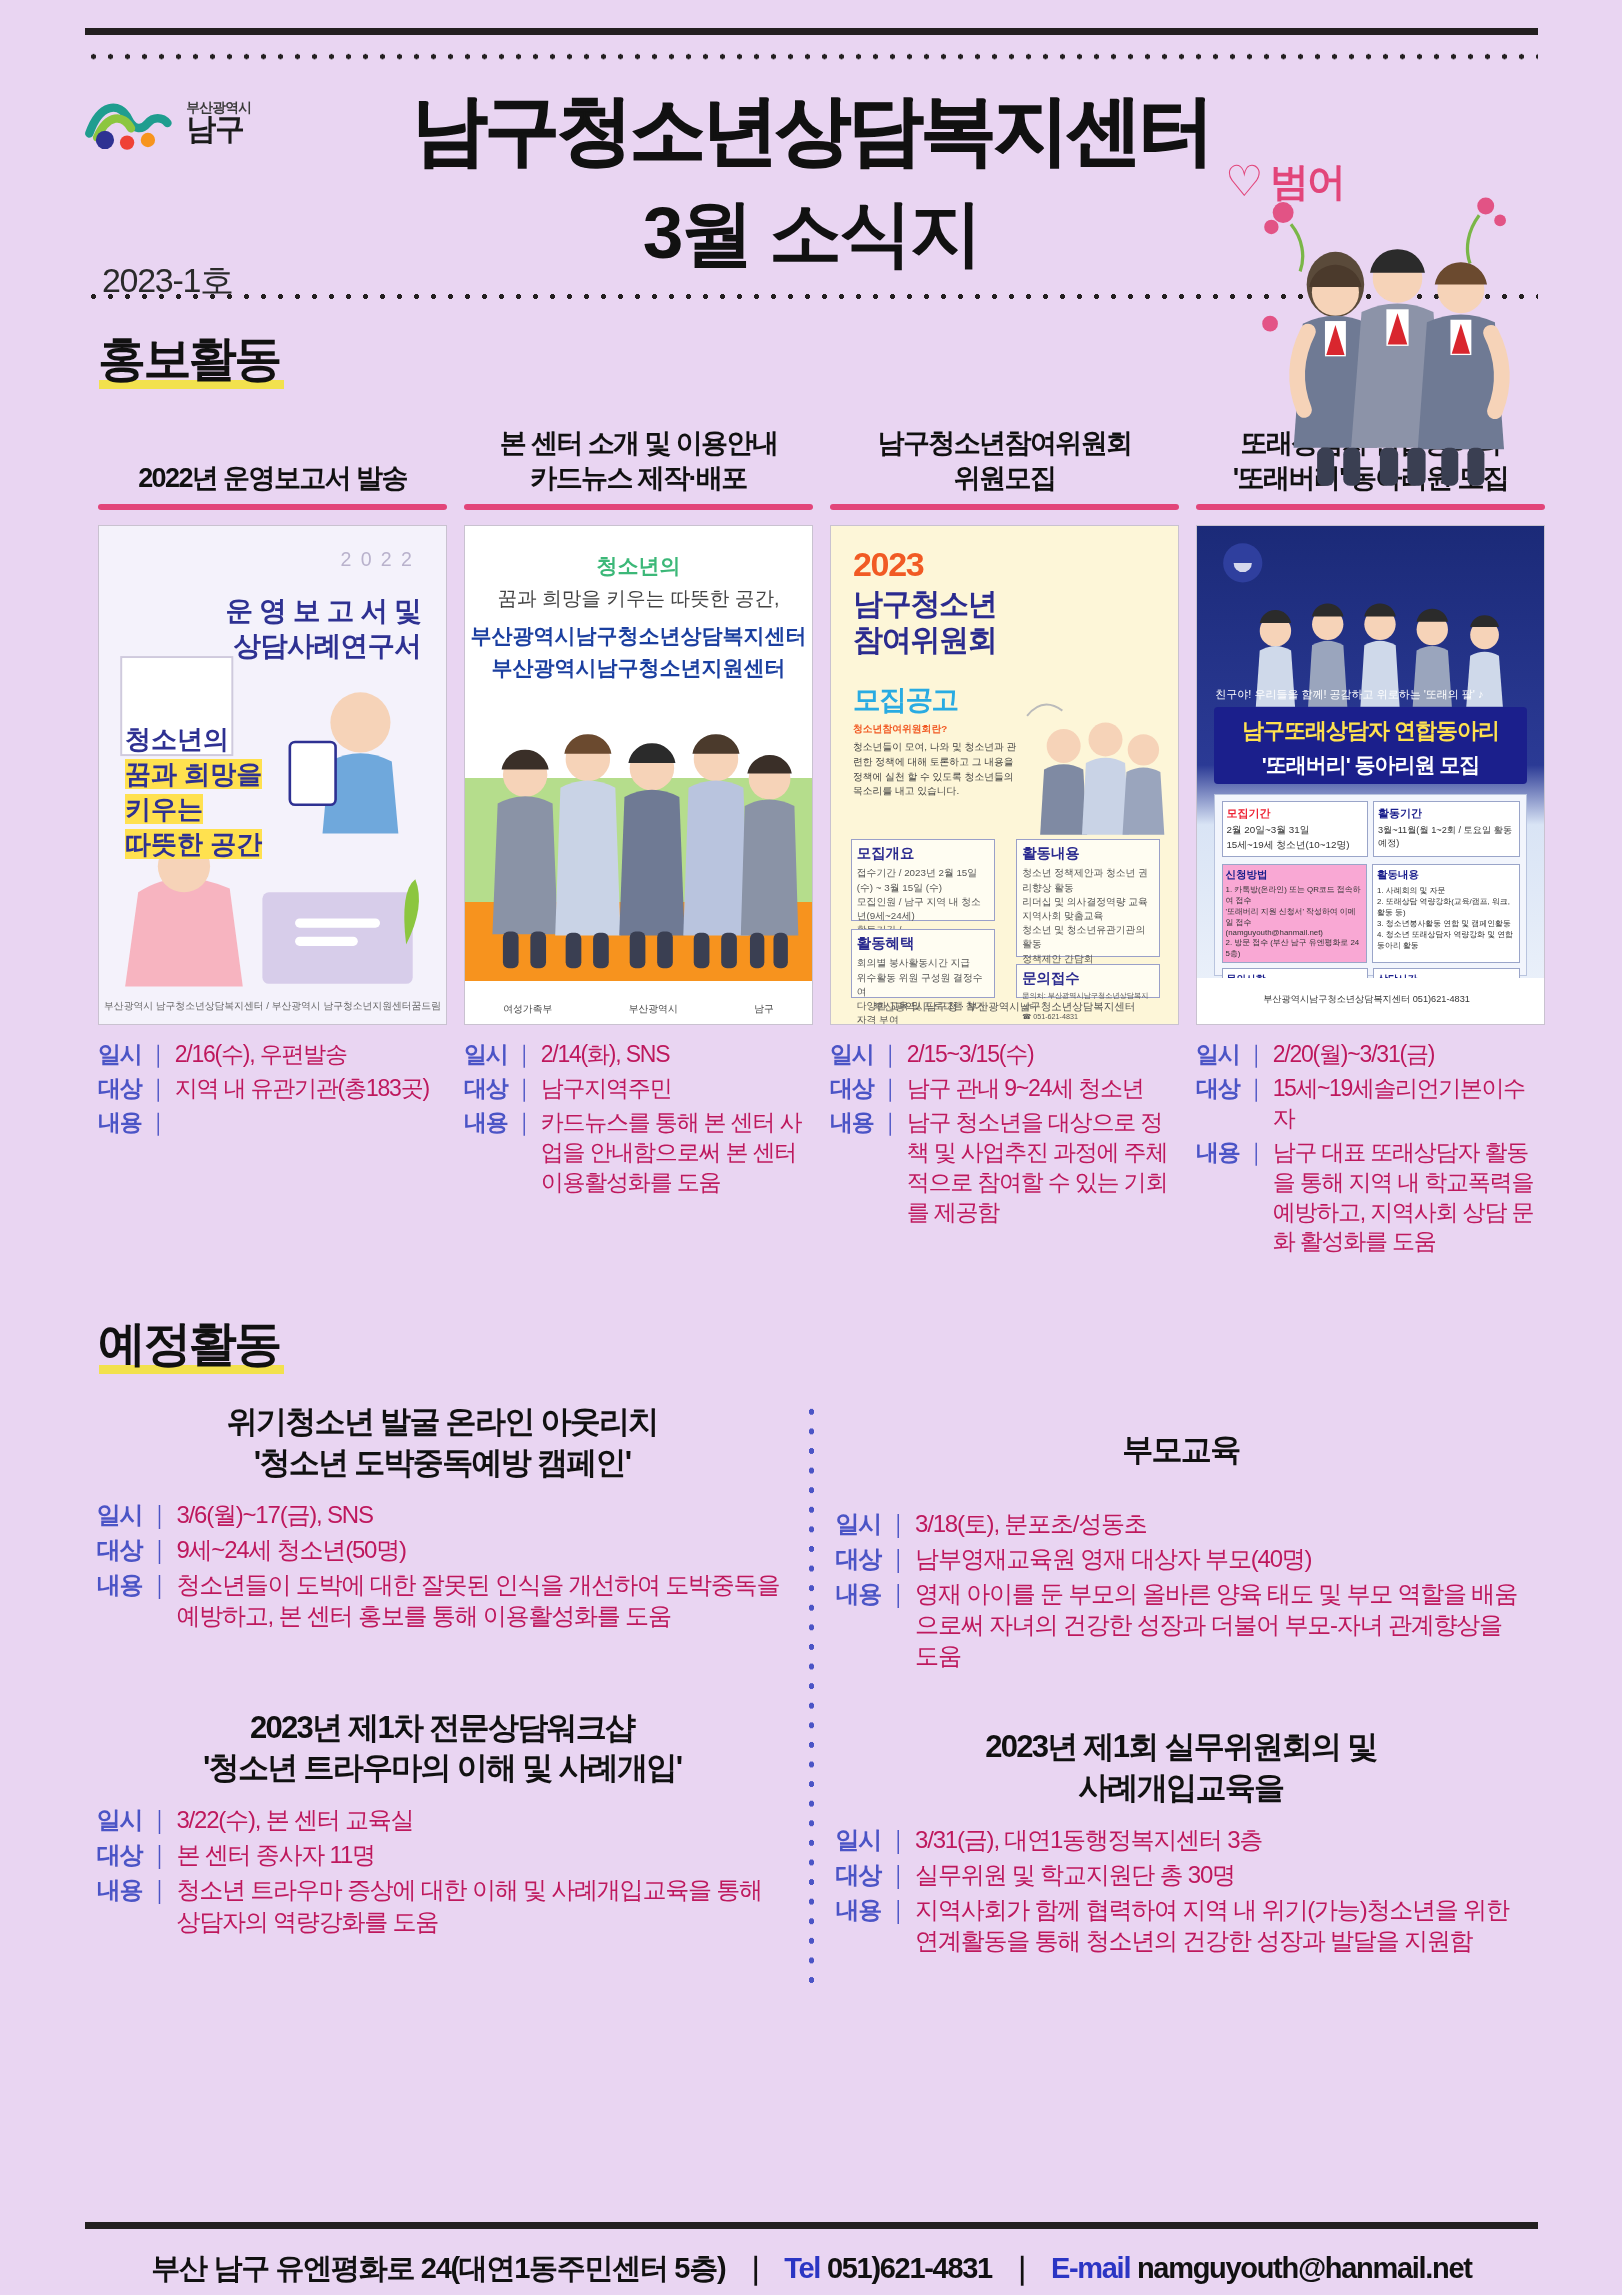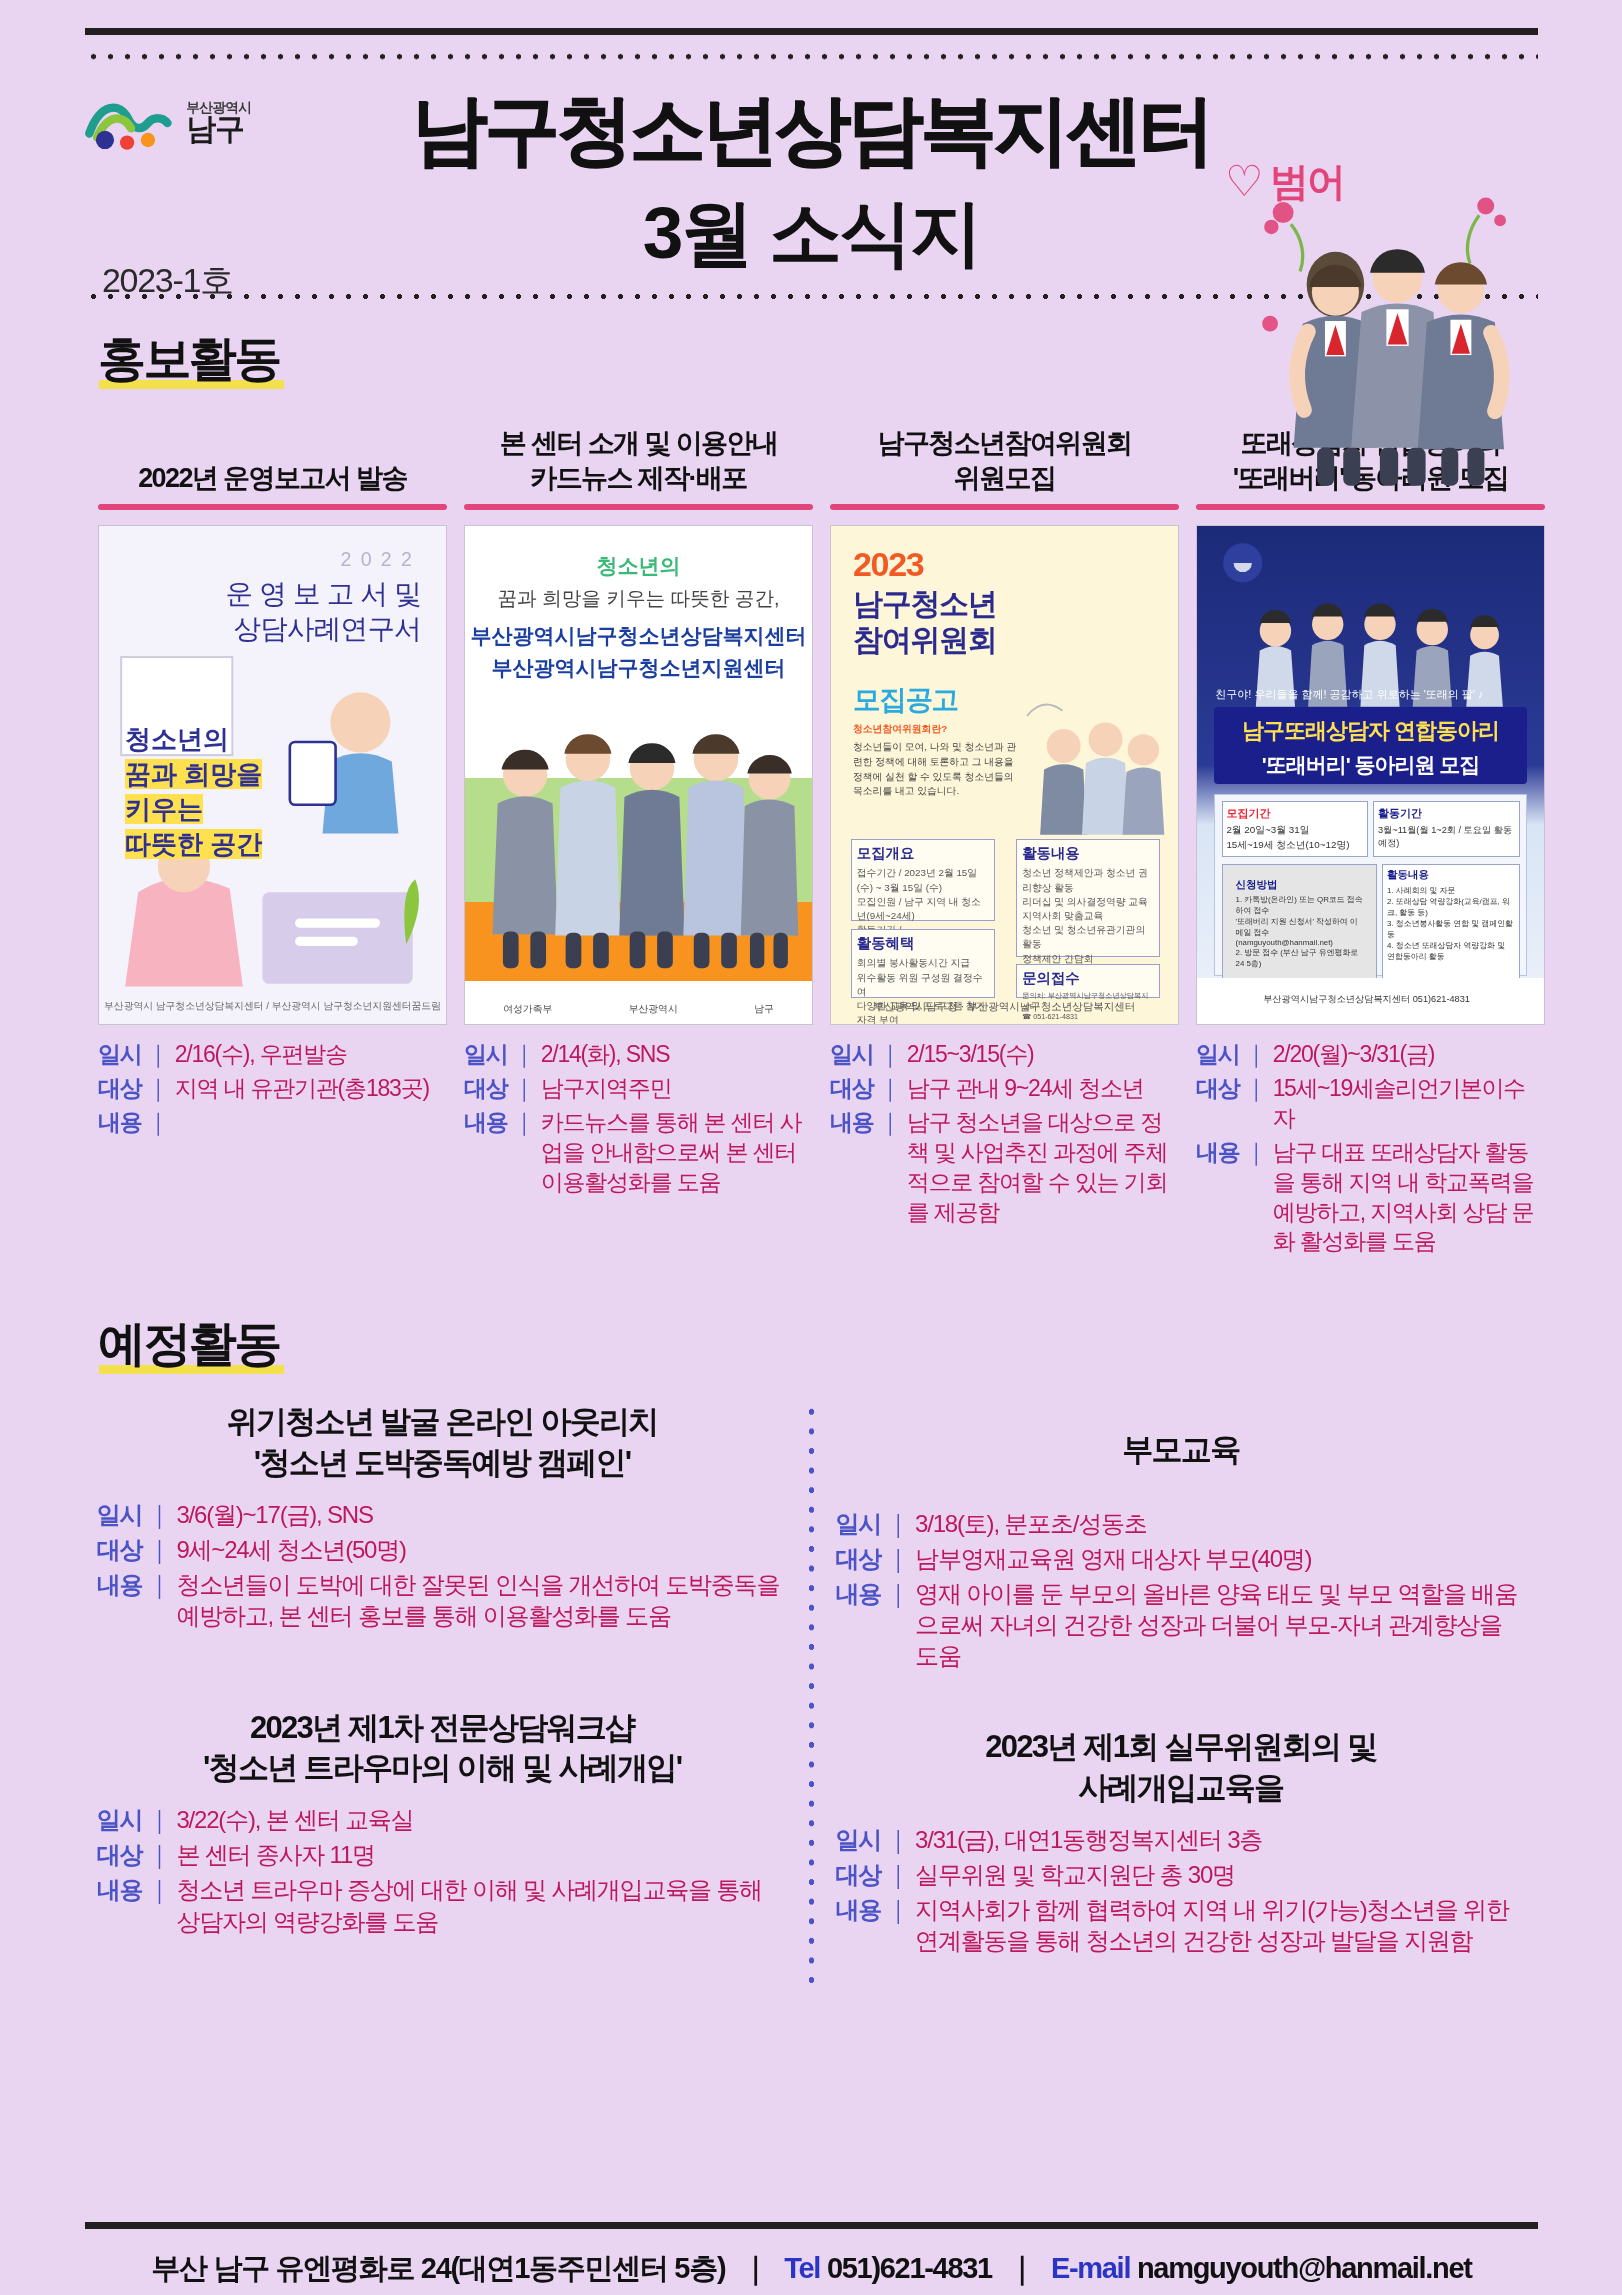--- a/index.html
+++ b/index.html
@@ -115,21 +115,21 @@
     margin-top: 19.6px; text-align: center; font-size: 29px; font-weight: bold;
     color: #111; letter-spacing: -1.3px; white-space: nowrap;
   }
   .foot-line .sep { color: #111; margin: 0 9.2px; }
   .foot-line .lbl { color: #2b35c4; }
 
   
   .p1 { background: #f4f2fb; }
   .p1 .hdr { position: absolute; top: 22px; left: 0; right: 0; text-align: right; padding-right: 25px; }
   .p1 .y { font-size: 19.6px; color: #b9b2cc; letter-spacing: 9.2px; }
-  .p1 .t { font-size: 27.5px; color: #2e3192; font-weight: normal; letter-spacing: -0.7px; line-height: 1.3; margin-top: 5px; }
+  .p1 .t { font-size: 27.5px; color: #2e3192; font-weight: bold; letter-spacing: -0.7px; line-height: 1.3; margin-top: 22px; }
   .p1 .mid { position: absolute; top: 196px; left: 26px; font-size: 26px; color: #2e3192; font-weight: bold; line-height: 1.35; }
   .p1 .hl { background: #ffe14f; }
   .p1 .foot { position: absolute; bottom: 10.5px; left: 0; right: 0; text-align: center; font-size: 9.8px; color: #666; }
 
   .p2 { background: #fff; }
   .p2 .top { position: absolute; top: 26px; left: 0; right: 0; text-align: center; }
   .p2 .l1 { font-size: 21px; color: #3cb878; font-weight: bold; }
   .p2 .l2 { font-size: 19.6px; color: #444; margin-top: 5.2px; }
   .p2 .l3 { font-size: 21px; color: #1b3fa0; font-weight: bold; margin-top: 10.5px; }
   .p2 .l4 { font-size: 21px; color: #1b3fa0; font-weight: bold; margin-top: 3.9px; }
@@ -497,21 +497,21 @@
               <div style="font-size:11px;color:#e23;font-weight:bold">모집기간</div>
               <div style="font-size:9.8px;color:#333;margin-top:2.6px">2월 20일~3월 31일</div>
               <div style="font-size:9.8px;color:#333;margin-top:2.6px">15세~19세 청소년(10~12명)</div>
             </div>
             <div style="flex:1;border:1.3px solid #9aa5c9;background:#fff;padding:3.9px">
               <div style="font-size:11px;color:#1b1f8c;font-weight:bold">활동기간</div>
               <div style="font-size:9.2px;color:#333;margin-top:2.6px">3월~11월(월 1~2회 / 토요일 활동 예정)</div>
             </div>
           </div>
           <div style="display:flex;gap:5.2px;padding:0 6.5px">
-            <div style="flex:1;border:1.3px solid #9aa5c9;background:#e5e5e5;padding:13px">
+            <div style="flex:1;border:1.3px solid #9aa5c9;background:#f9a8d4;padding:3px">
               <div style="font-size:10.5px;color:#1b1f8c;font-weight:bold">신청방법</div>
               <div style="font-size:7.9px;color:#333;white-space:pre-line;margin-top:2.6px">1. 카톡방(온라인) 또는 QR코드 접속하여 접수
 '또래버리 지원 신청서' 작성하여 이메일 접수
 (namguyouth@hanmail.net)
 2. 방문 접수 (부산 남구 유엔평화로 24 5층)</div>
             </div>
             <div style="flex:1;border:1.3px solid #9aa5c9;background:#fff;padding:3.9px">
               <div style="font-size:10.5px;color:#1b1f8c;font-weight:bold">활동내용</div>
               <div style="font-size:7.9px;color:#333;white-space:pre-line;margin-top:2.6px">1. 사례회의 및 자문
 2. 또래상담 역량강화(교육/캠프, 워크, 활동 등)

